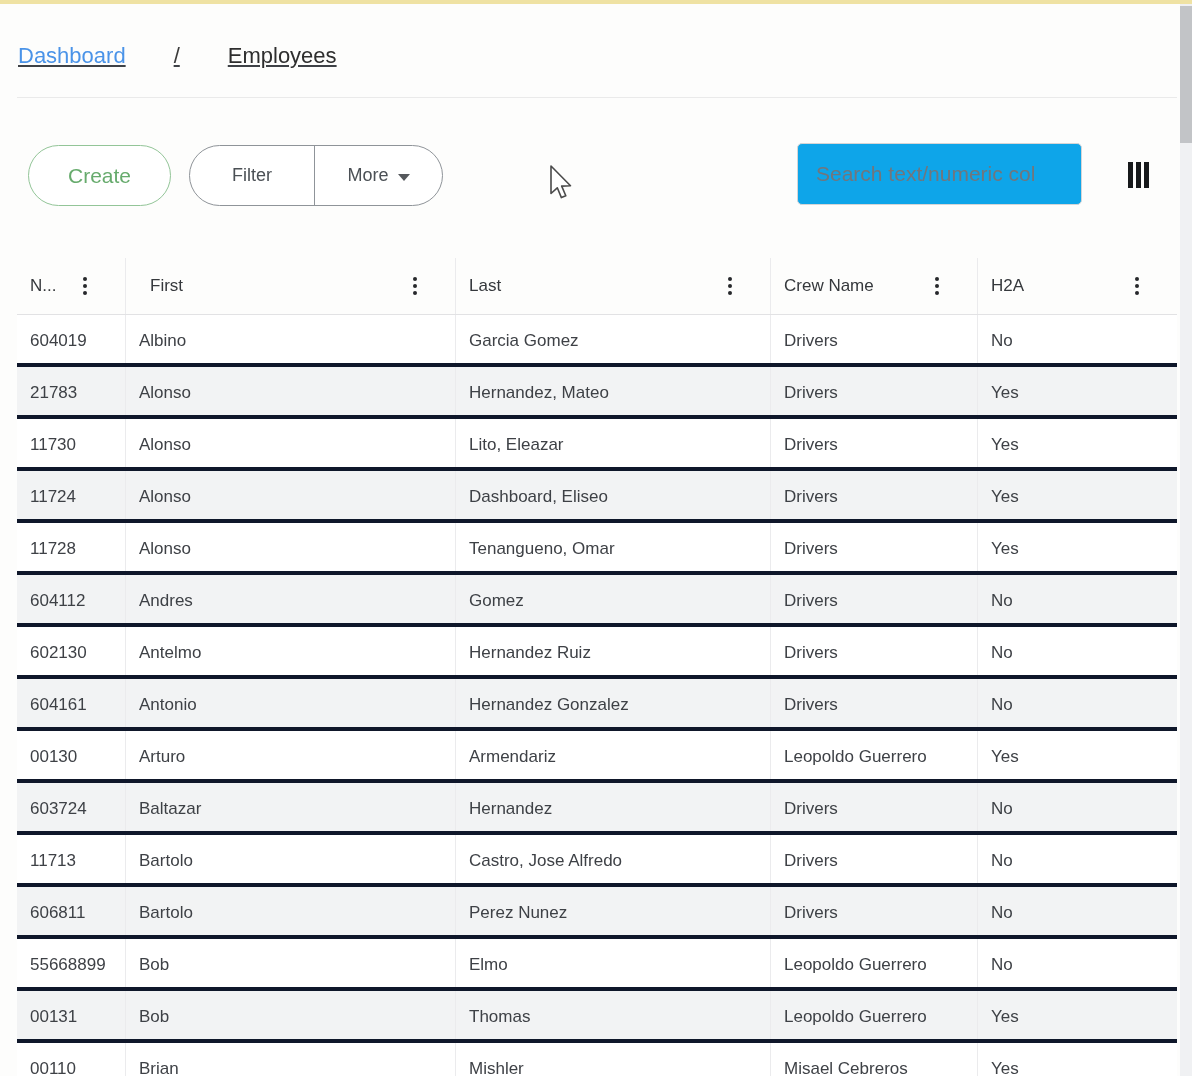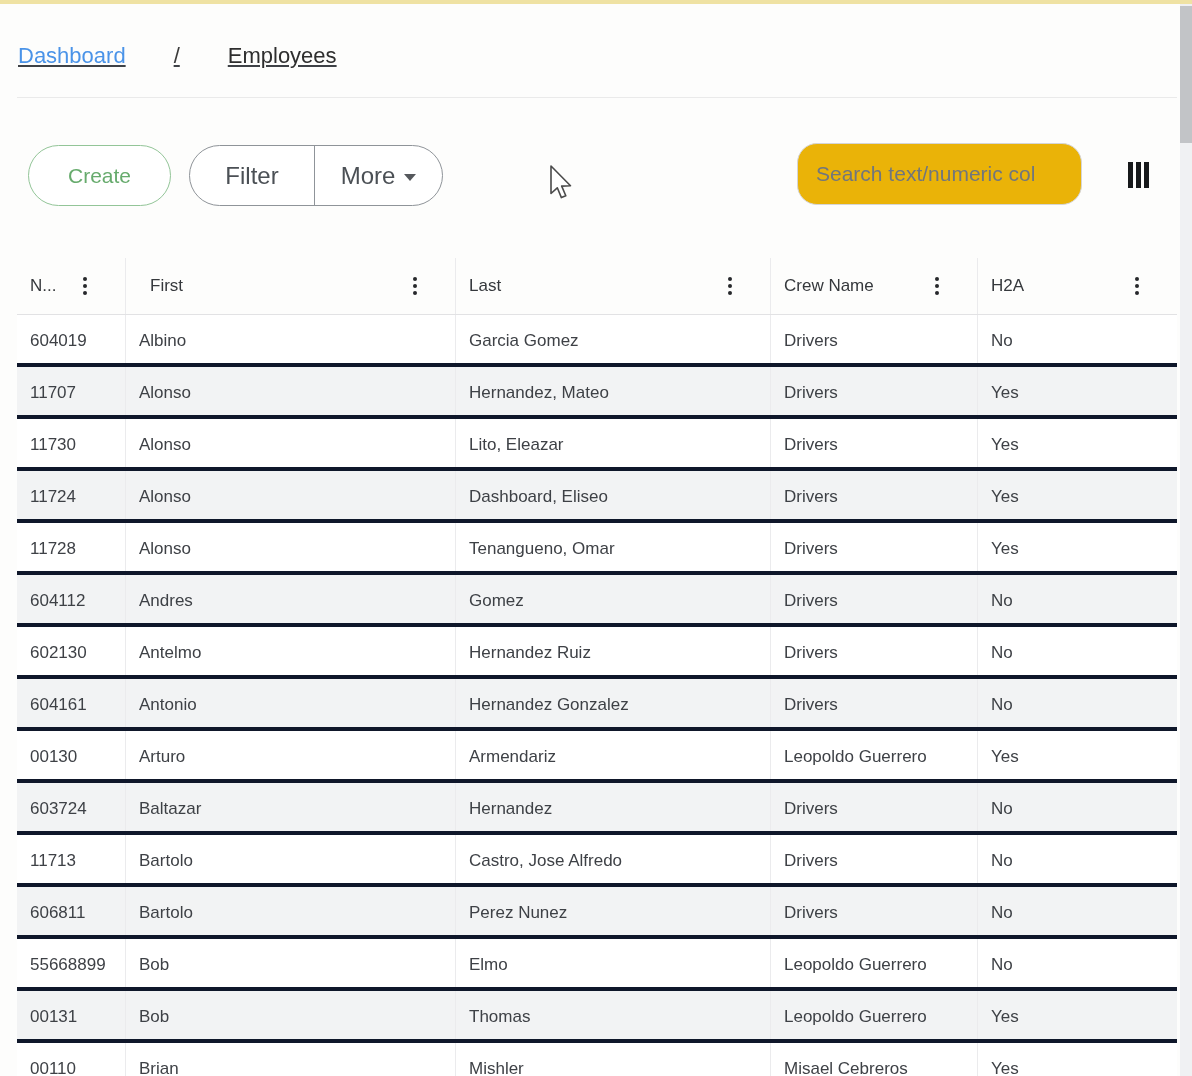--- a/index.html
+++ b/index.html
@@ -12,28 +12,28 @@
   .breadcrumb { position:absolute; left:18px; top:43px; display:flex; align-items:baseline; gap:48px; font-size:22px;text-decoration:underline; }
   .crumb-link { color:#4a93e8; cursor:pointer; }
   .crumb-sep { color:#3a3a3a; }
   .crumb-current { color:#2e2e2e; }
 
   .rule { position:absolute; left:17px; top:97px; width:1160px; height:1px; background:#eaeaea; }
 
   .btn-create { position:absolute; left:28px; top:145px; width:143px; height:61px; border:1px solid #93c598;
     border-radius:31px; background:#fff; color:#67ab6d; font-size:21px; display:flex; align-items:center; justify-content:center; cursor:pointer; }
   .btn-group { position:absolute; left:189px; top:145px; width:254px; height:61px; border:1px solid #8f9499;
-    border-radius:31px; background:#fff; display:flex; overflow:hidden; color:#4b5055; font-size:24px; }
+    border-radius:31px; background:#fff; display:flex; overflow:hidden; color:#4b5055; font-size:18px; }
   .btn-seg { display:flex; align-items:center; justify-content:center; gap:9px; cursor:pointer; }
   .seg-filter { width:125px; border-right:1px solid #8f9499; }
   .seg-more { flex:1; }
   .caret-down { width:0; height:0; border-left:6px solid transparent; border-right:6px solid transparent; border-top:7px solid #55585c; margin-top:3px; }
 
   .search-box { position:absolute; left:797px; top:143px; width:285px; height:62px; }
-  .search-box input { width:100%; height:100%; border:1px solid #d5d5d6; border-radius:20px; background:#eab308;
+  .search-box input { width:100%; height:100%; border:1px solid #d5d5d6; border-radius:5px; background:#0ea5e9;
     font-family:inherit; font-size:21px; color:#3e4146; padding:0 18px; outline:none; }
   .search-box input::placeholder { color:#71767d; opacity:1; }
 
   .columns-icon { position:absolute; left:1128px; top:162px; display:flex; gap:3px; cursor:pointer; }
   .columns-icon i { display:block; width:5px; height:26px; background:#17191b; }
 
   .grid { position:absolute; left:17px; top:258px; width:1160px; }
   .ghead { display:flex; height:57px; border-bottom:1px solid #e2e2e4; font-size:17px; color:#35383c; }
   .hcell { display:flex; align-items:center; justify-content:space-between; padding:0 36px 0 13px; cursor:pointer; }
   .kebab { display:inline-block; cursor:pointer; padding:2px; }
@@ -131,21 +131,21 @@
       </div>
     <div class="gbody">
         <div class="trow">
           <div class="tcell c0">604019</div>
           <div class="tcell c1">Albino</div>
           <div class="tcell c2">Garcia Gomez</div>
           <div class="tcell c3">Drivers</div>
           <div class="tcell c4">No</div>
         </div>
         <div class="trow striped">
-          <div class="tcell c0">11707</div>
+          <div class="tcell c0">21783</div>
           <div class="tcell c1">Alonso</div>
           <div class="tcell c2">Hernandez, Mateo</div>
           <div class="tcell c3">Drivers</div>
           <div class="tcell c4">Yes</div>
         </div>
         <div class="trow">
           <div class="tcell c0">11730</div>
           <div class="tcell c1">Alonso</div>
           <div class="tcell c2">Lito, Eleazar</div>
           <div class="tcell c3">Drivers</div>

